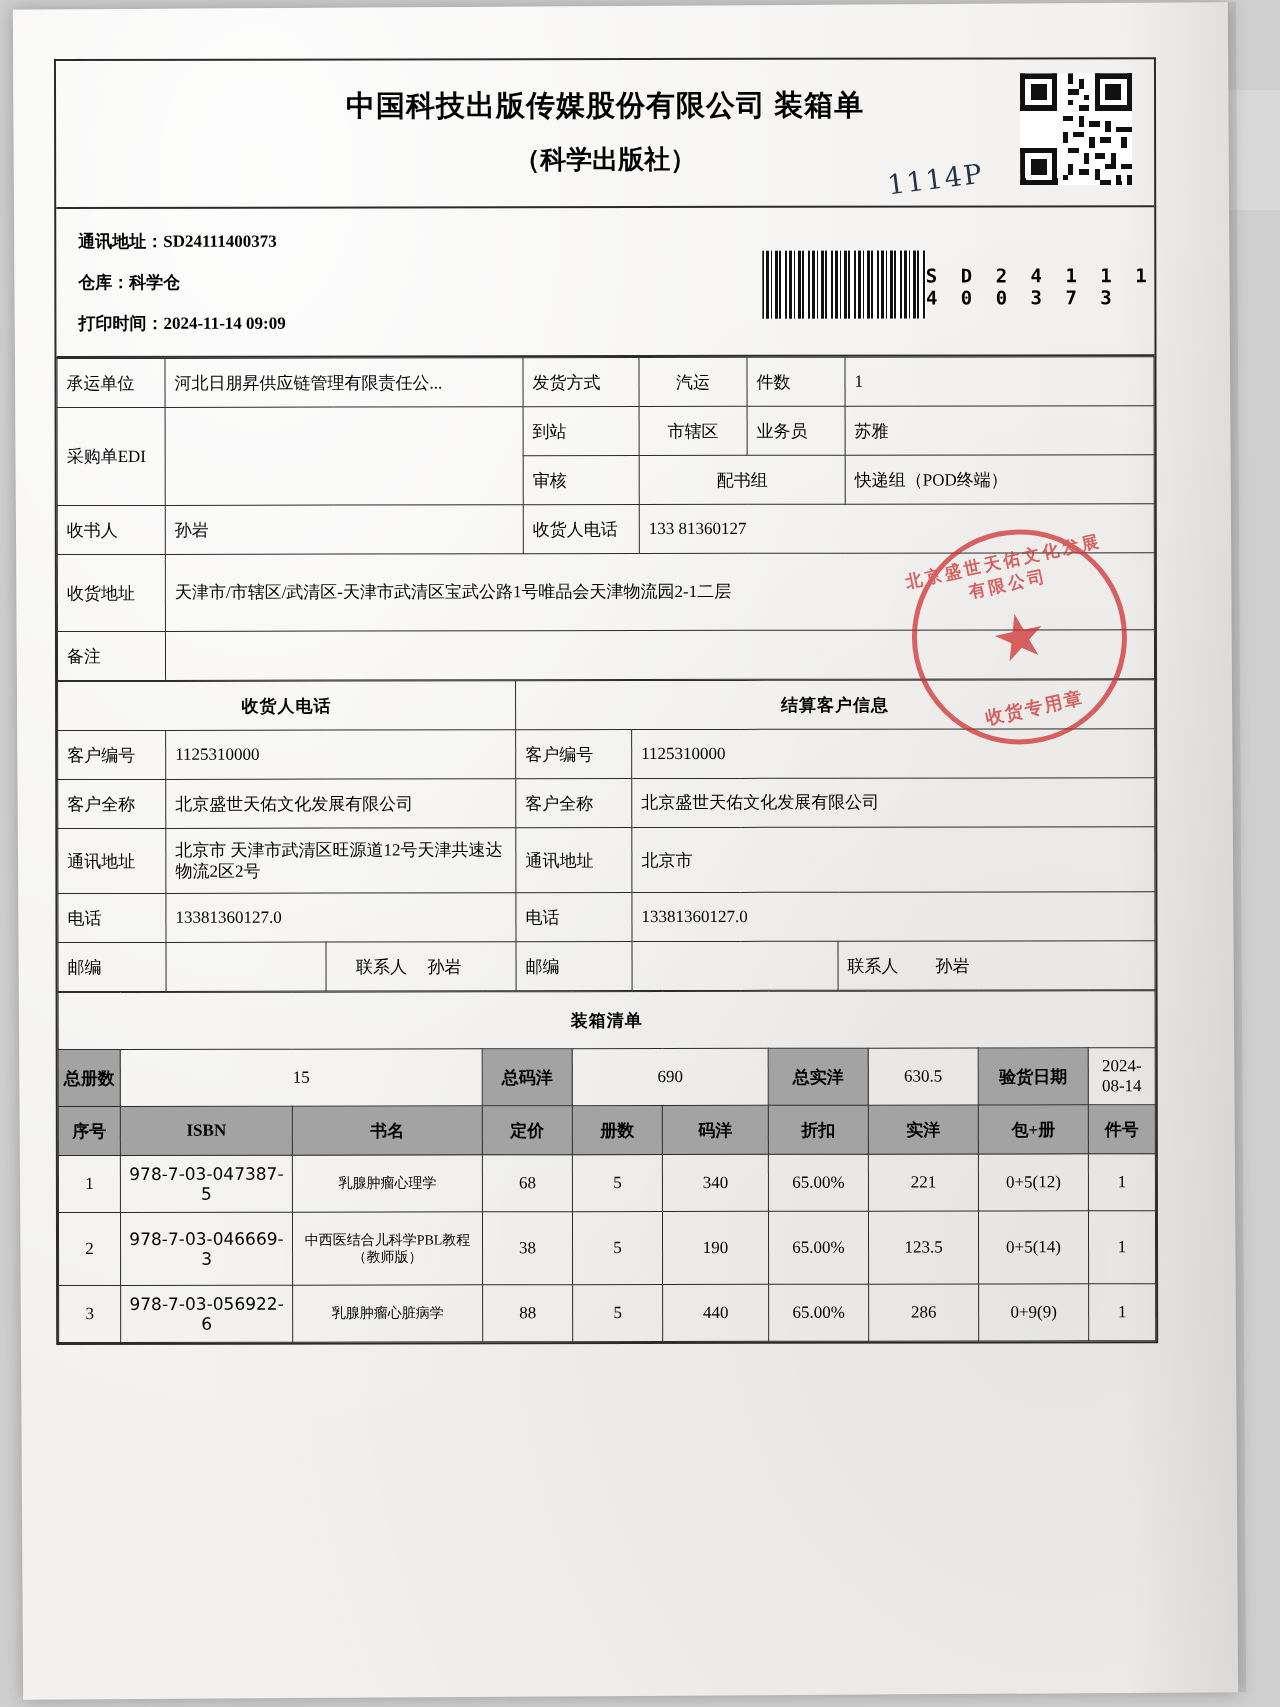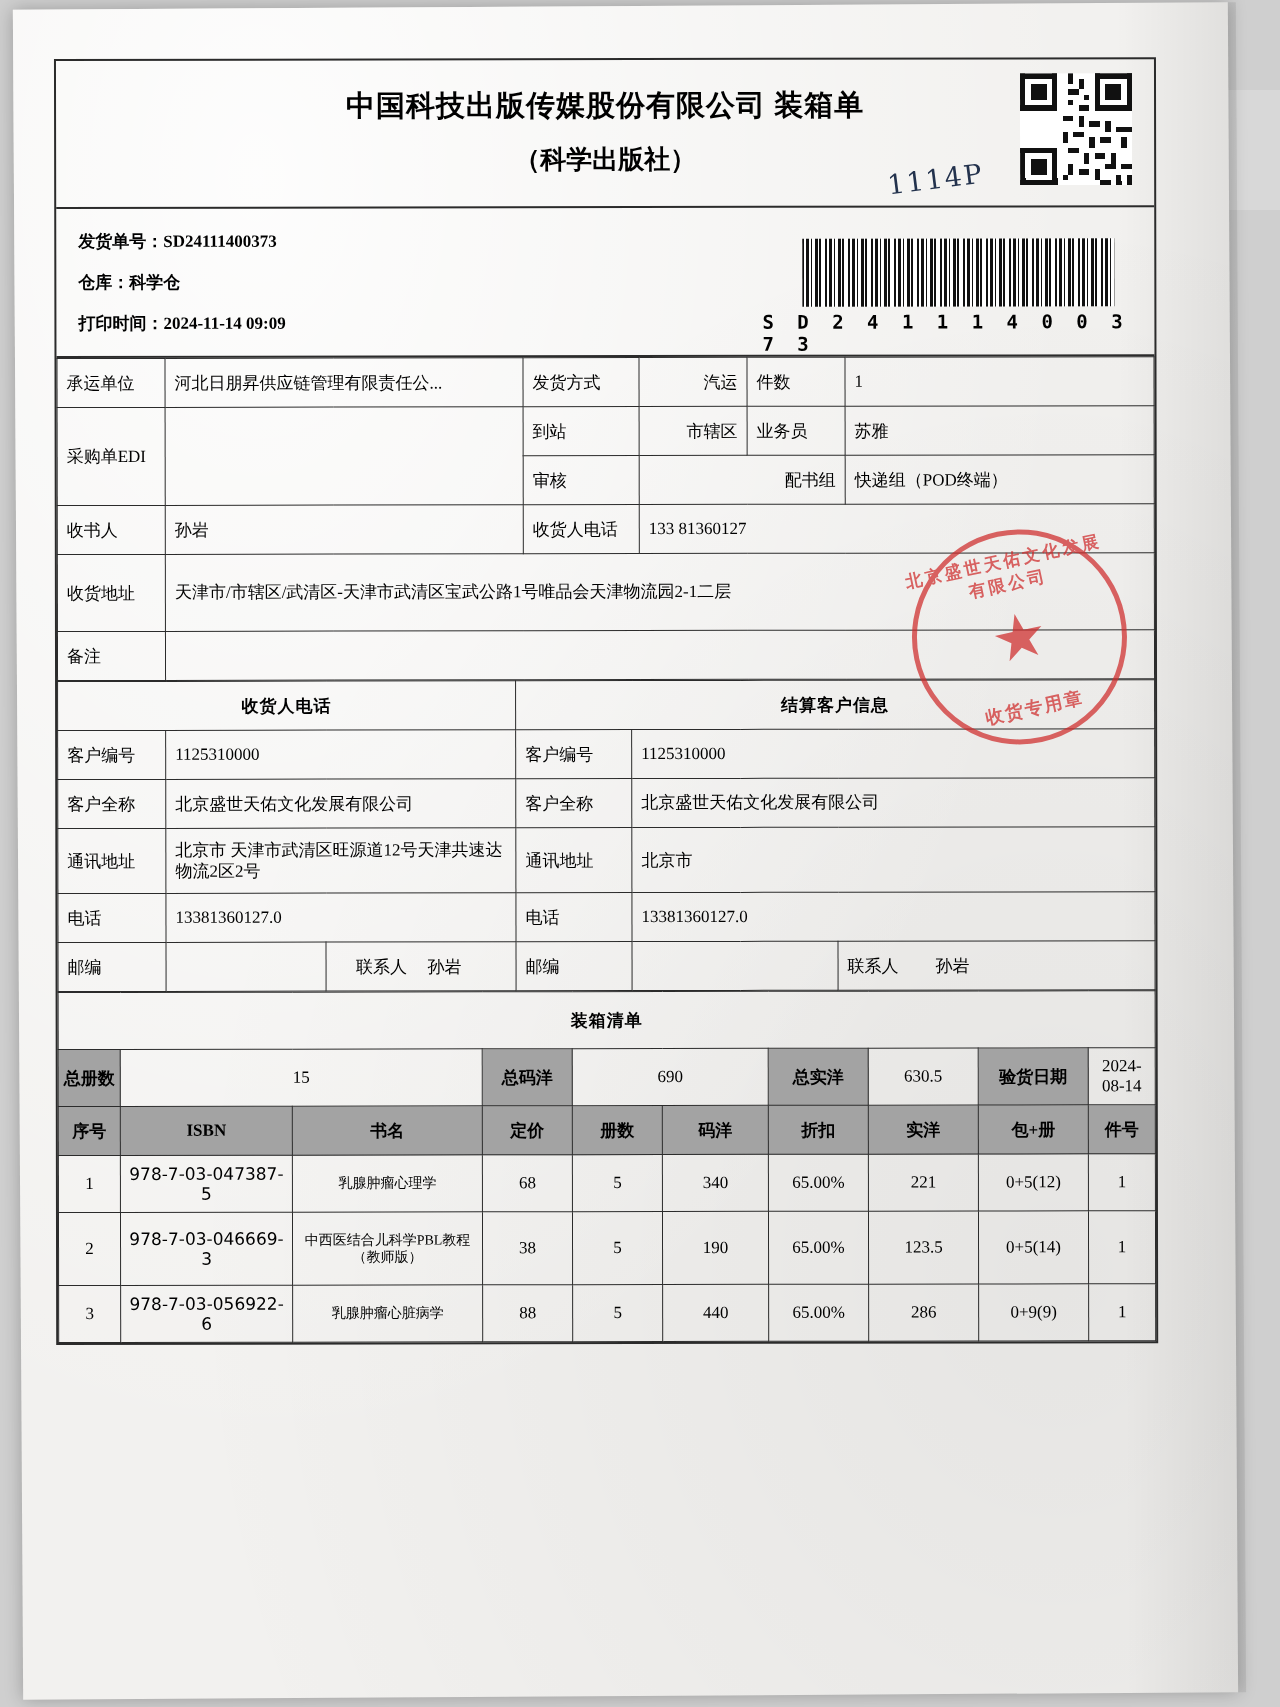--- a/index.html
+++ b/index.html
@@ -98,23 +98,23 @@
   }
   .band .left div {
     font-size: 17px;
     padding: 9px 0;
     font-weight: bold;
   }
   .band .left div span.lbl { font-weight: bold; }
   .band .right {
     width: 392px;
     display: flex;
-    flex-direction: column;
+    flex-direction: row;
     align-items: center;
-    justify-content: flex-end;
+    justify-content: center;
     padding-top: 6px;
     margin-left: 32px;
   }
   .barcode {
     width: 312px;
     height: 68px;
     background-image: repeating-linear-gradient(
       to right,
       #111 0px, #111 2px, #fff 2px, #fff 4px,
       #111 4px, #111 7px, #fff 7px, #fff 9px,
@@ -144,21 +144,21 @@
     height: 34px;
   }
   td.lab { font-size: 18px; }
   td.big { font-size: 21px; }
   .section-title {
     text-align: center;
     font-size: 23px;
     font-weight: bold;
     letter-spacing: 1px;
   }
-  .ctr { text-align: right; margin-left: 40px; }
+  .ctr { text-align: center; margin-left: 40px; }
   .sec-band td { height: 40px; }
 
   
   table.items {
     border-collapse: collapse;
     width: 100%;
     table-layout: fixed;
   }
   table.items td {
     border: 1.6px solid #2b2b2b;
@@ -288,21 +288,21 @@
             <rect x="15" y="20" width="2" height="1"></rect>
           <rect x="8" y="19" width="1" height="1"></rect>
         </g>
       </svg>
       <div class="handnote">1114P</div>
     </div>
 
     <div class="band">
       <div class="left">
         <div>
-          <span class="lbl">发货单号：</span><span>SD24111400373</span>
+          <span class="lbl">通讯地址：</span><span>SD24111400373</span>
         </div>
         <div>
           <span class="lbl">仓库：</span><span>科学仓</span>
         </div>
         <div>
           <span class="lbl">打印时间：</span><span>2024-11-14 09:09</span>
         </div>
       </div>
       <div class="right">
         <div class="barcode"></div>

